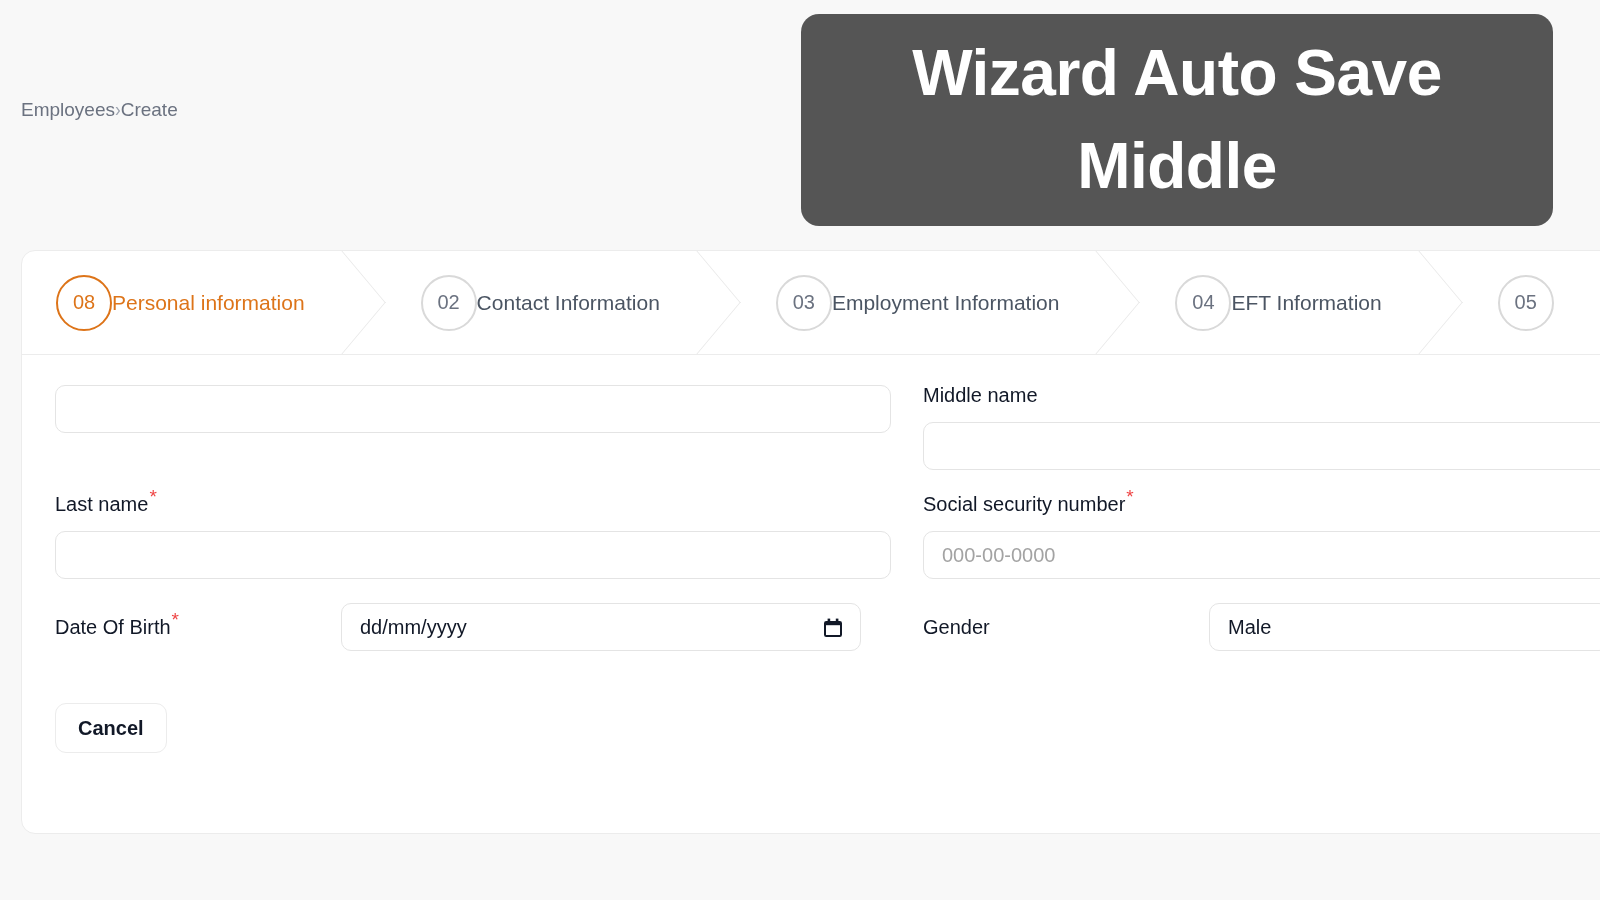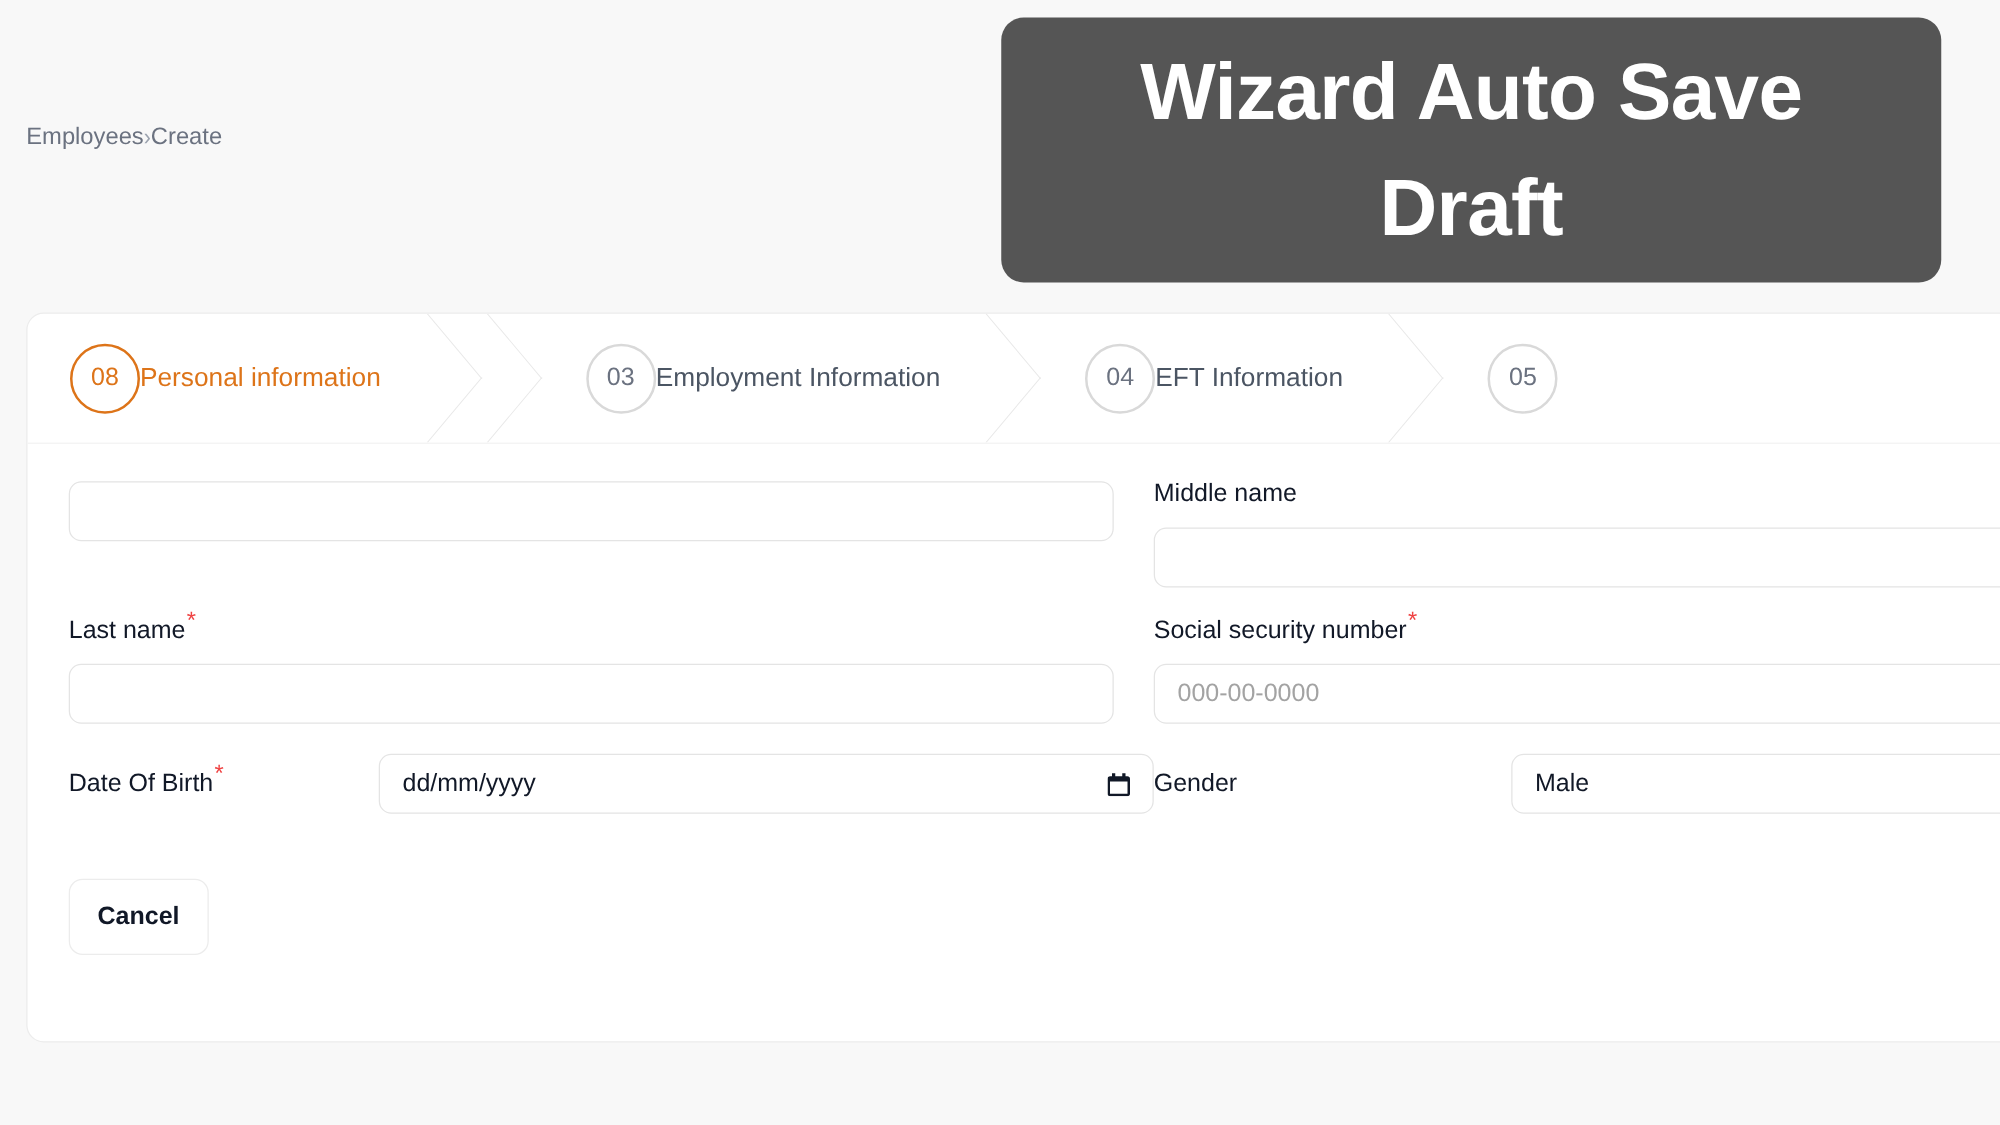--- a/index.html
+++ b/index.html
@@ -216,21 +216,21 @@
   .inline-label {
     font-size: 20px;
     color: #111827;
     white-space: nowrap;
   }
   .dob-wrap {
     position: relative;
     margin-left: 0;
   }
   .date-input {
-    width: 620px;
+    width: 520px;
     height: 48px;
     border: 1px solid #e4e4e4;
     border-radius: 10px;
     background: #fff;
     font-size: 20px;
     color: #111827;
     padding: 0 18px;
     font-family: "Liberation Sans", sans-serif;
     outline: none;
     display: flex;
@@ -250,21 +250,21 @@
     color: #111827;
     padding: 0 18px;
     font-family: "Liberation Sans", sans-serif;
     outline: none;
     display: flex;
     align-items: center;
   }
 
   .btn-cancel {
     margin-top: 8px;
-    height: 61px;
+    height: 50px;
     min-width: 106px;
     padding: 0 22px;
     background: #fff;
     border: 1px solid #ececec;
     border-radius: 11px;
     font-size: 20px;
     font-weight: bold;
     color: #111827;
     font-family: "Liberation Sans", sans-serif;
     cursor: pointer;
@@ -277,32 +277,36 @@
 
   <div class="header">
     <div class="breadcrumb">
       <span class="breadcrumb-item">Employees</span>
       <span class="breadcrumb-sep">›</span>
       <span class="breadcrumb-item">Create</span>
     </div>
   </div>
 
   <div class="overlay-banner">
-    <div class="overlay-banner-text">Wizard Auto Save Draft</div>
+    <div class="overlay-banner-text">Wizard Auto Save Middle</div>
   </div>
 
   <div class="wizard-card">
 
     <div class="stepper">
       <div class="step active">
         <div class="step-circle">08</div>
         <div class="step-label">Personal information</div>
       </div>
       <div class="step-arrow"></div>
 
+      <div class="step">
+        <div class="step-circle">02</div>
+        <div class="step-label">Contact Information</div>
+      </div>
       <div class="step-arrow"></div>
 
       <div class="step">
         <div class="step-circle">03</div>
         <div class="step-label">Employment Information</div>
       </div>
       <div class="step-arrow"></div>
 
       <div class="step">
         <div class="step-circle">04</div>

